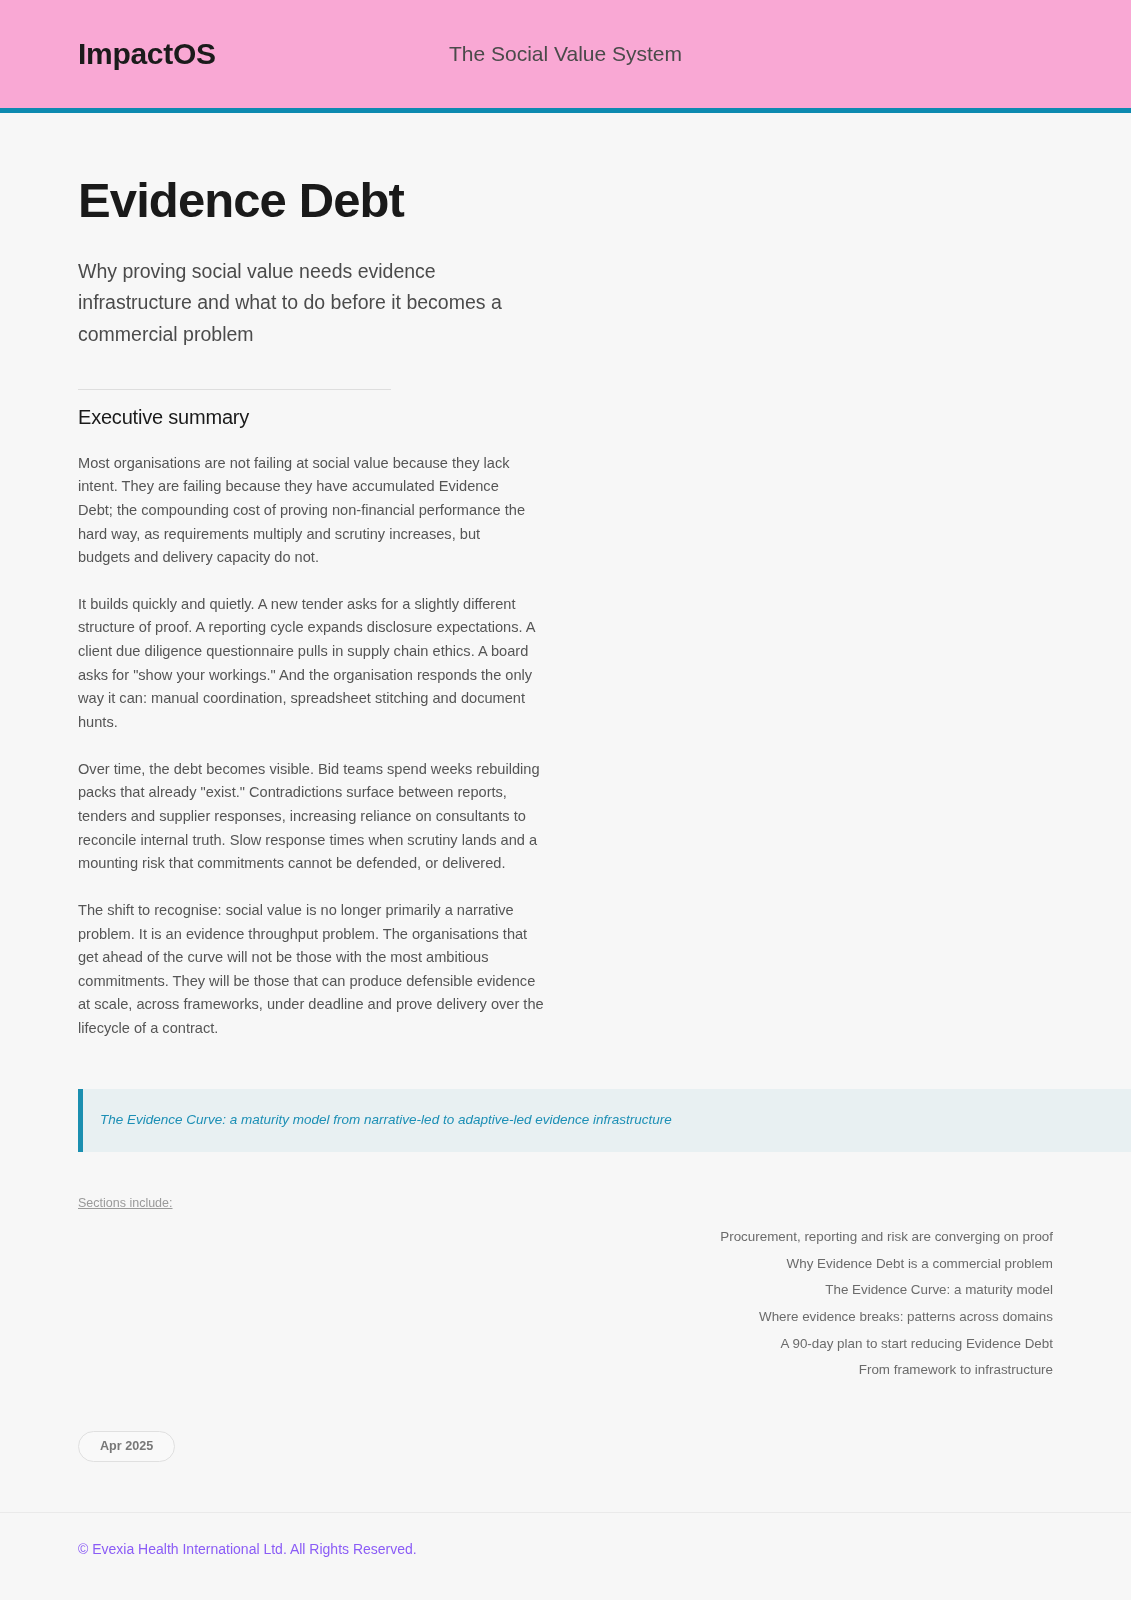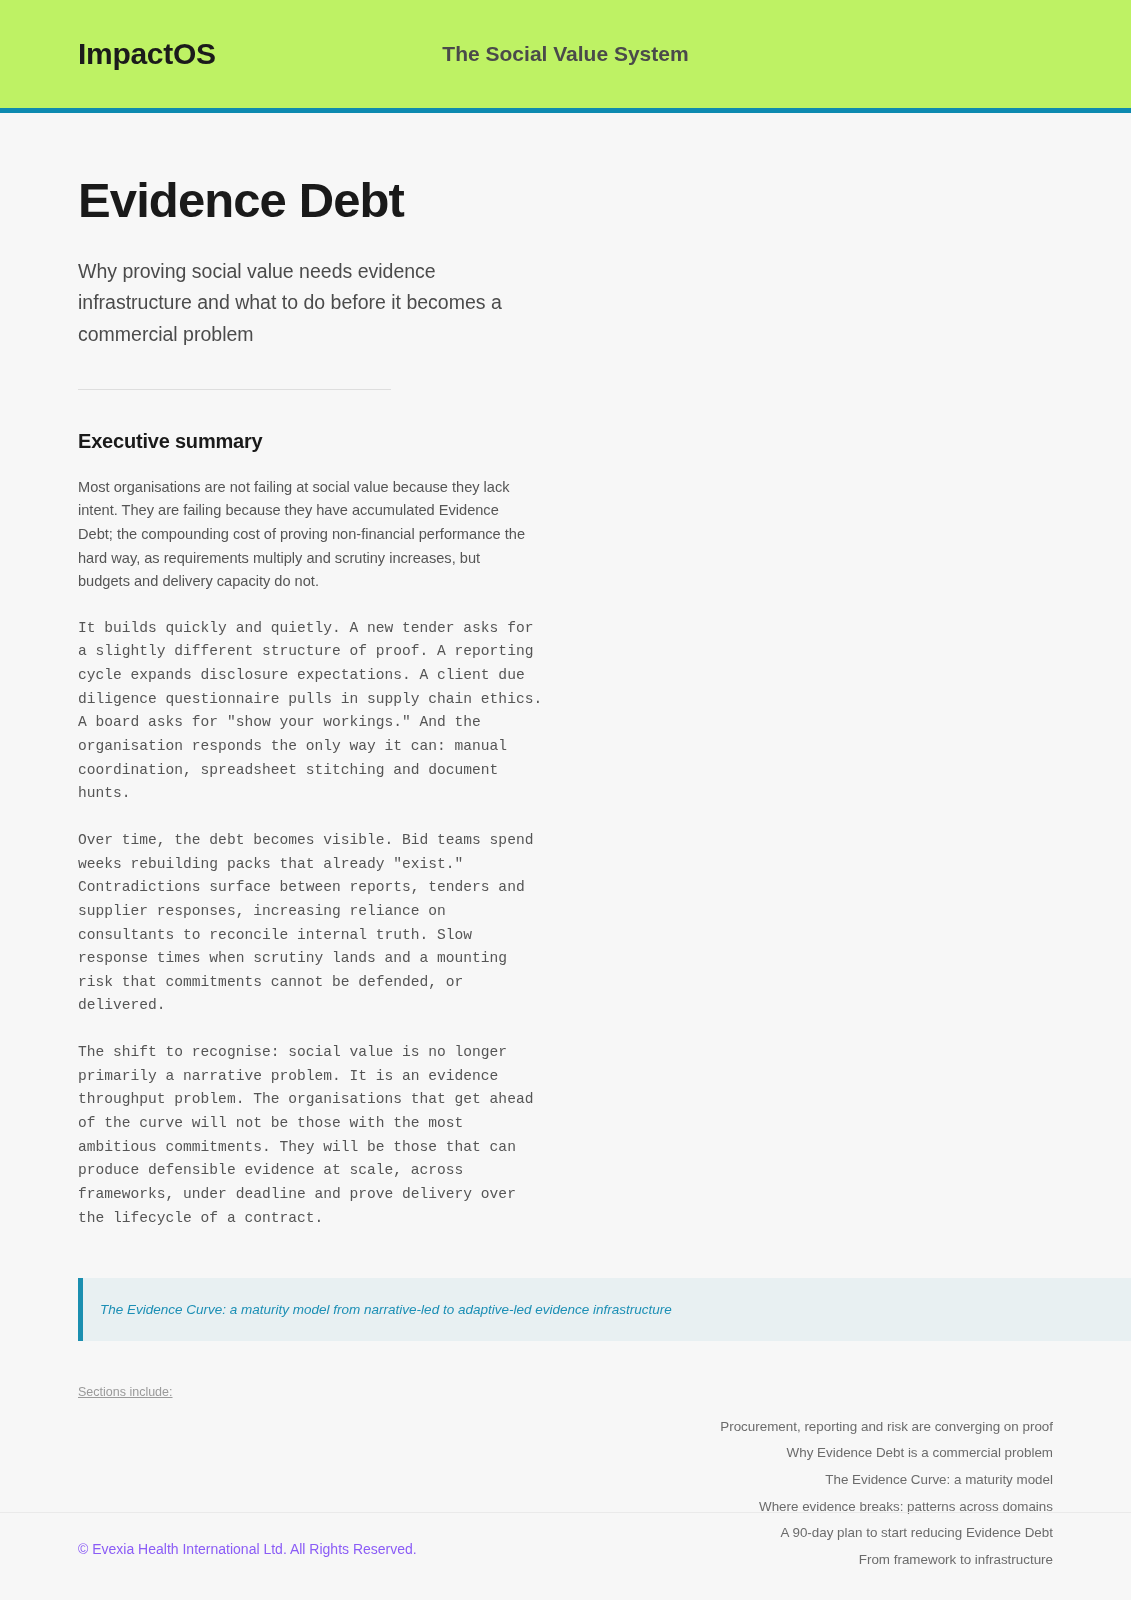--- a/index.html
+++ b/index.html
@@ -18,21 +18,21 @@
     height: 1600px;
     background: #f7f7f7;
     overflow: hidden;
   }
 
   
   .site-header {
     position: relative;
     width: 100%;
     height: 113px;
-    background: #bef264;
+    background: #f9a8d4;
     border-bottom: 5px solid #0d8ab0;
   }
   .header-inner {
     position: relative;
     width: 100%;
     height: 108px;
     padding: 0 78px;
     display: flex;
     align-items: center;
   }
@@ -43,21 +43,21 @@
     letter-spacing: -0.3px;
     line-height: 1;
   }
   .tagline {
     position: absolute;
     left: 0;
     right: 0;
     text-align: center;
     font-size: 21px;
     color: #4a4a4a;
-    font-weight: 700;
+    font-weight: 400;
     pointer-events: none;
   }
 
   
   .main {
     padding: 0 78px;
   }
 
   .doc-title {
     margin-top: 60px;
@@ -78,35 +78,35 @@
   }
 
   .rule {
     margin-top: 38px;
     width: 313px;
     height: 1px;
     background: #dedede;
   }
 
   .section-heading {
-    margin-top: 40px;
+    margin-top: 16px;
     font-size: 20px;
-    font-weight: bold;
+    font-weight: normal;
     color: #1a1a1a;
     letter-spacing: -0.2px;
   }
 
   .body-copy p {
     margin-top: 23px;
     max-width: 452px;
     font-size: 14.6px;
     line-height: 1.62;
     color: #555555;
   }
-  .body-copy p.wide { max-width: 470px; font-family: Liberation Mono, monospace; }
+  .body-copy p.wide { max-width: 470px; }
 
   
   .callout {
     margin-top: 48px;
     width: 1107px;
     min-height: 63px;
     background: #e8f0f2;
     border-left: 5px solid #1b8fb0;
     display: flex;
     align-items: center;

